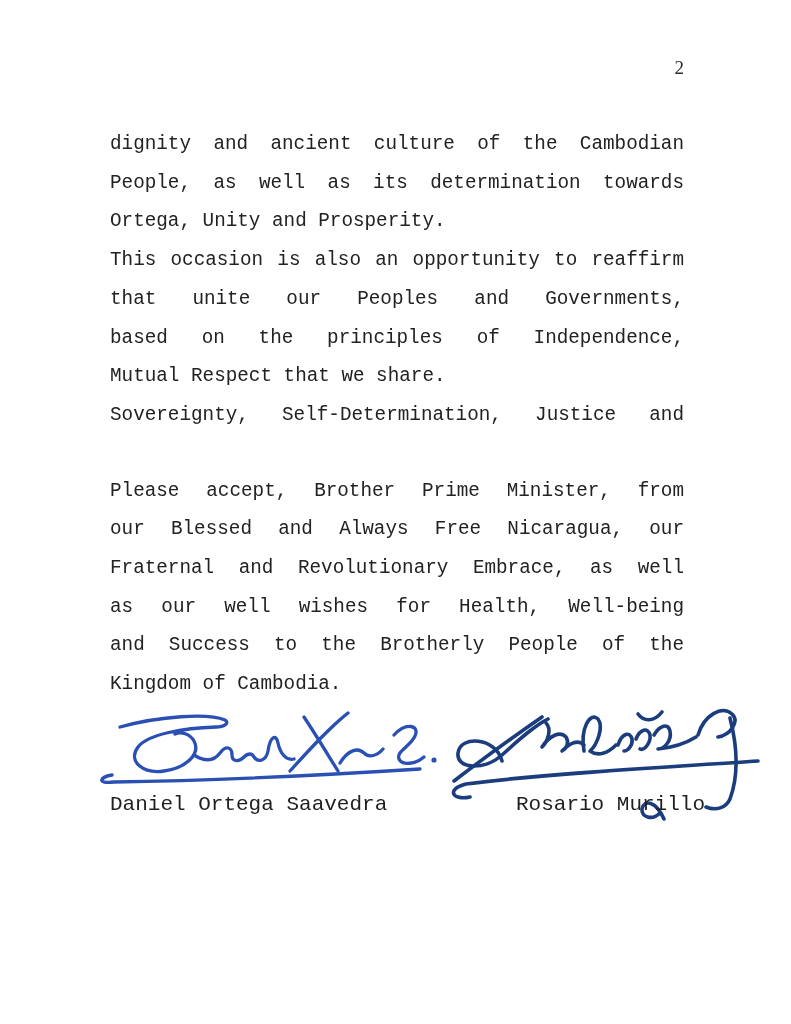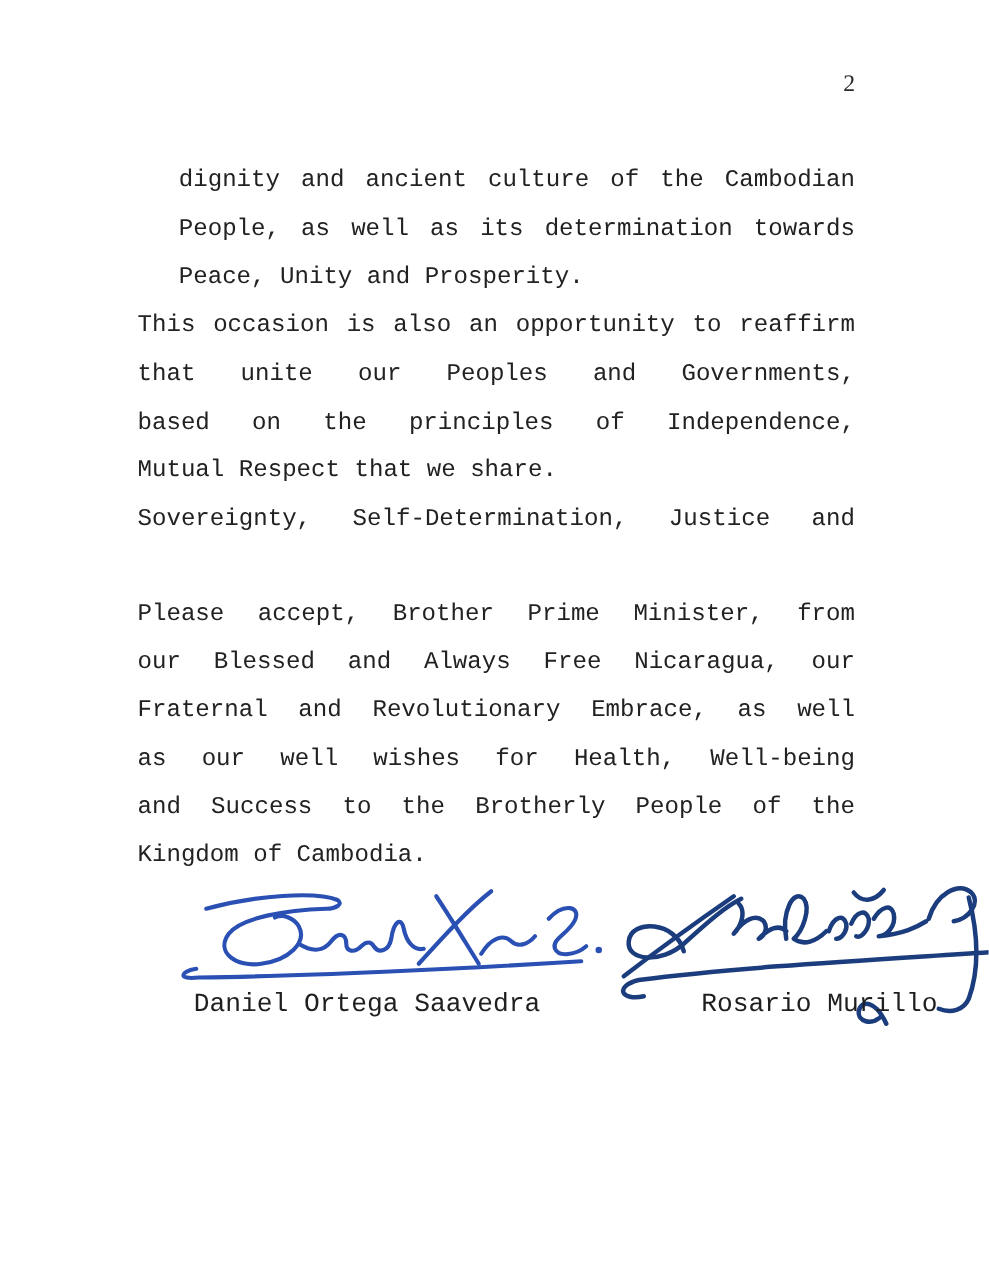--- a/index.html
+++ b/index.html
@@ -28,28 +28,27 @@
     line-height: 38.7px;
     color: #222222;
   }
   .para .line {
     text-align: justify;
     text-align-last: justify;
   }
   .para .line.last {
     text-align-last: left;
   }
-  .p1 { margin-top: 45px; margin-left: 33px; }
+  .p1 { margin-top: 45px; }
   .p2 { }
   .p3 { margin-top: 37px; }
   .sig-row {
     position: relative;
     height: 130px;
     margin-top: 0;
-    margin-left: 45px;
   }
   .sig-svg { position: absolute; }
   .sig-svg.left  { left: -14px; top: 5px; }
   .sig-svg.right { left: 330px; top: 1px; }
   .sig-name {
     position: absolute;
     top: 88px;
     font-size: 21px;
     line-height: 26px;
     white-space: pre;
@@ -61,21 +60,21 @@
 </head>
 <body>
 
 <div class="page">
 
   <div class="page-number">2</div>
 
   <div class="para p1">
     <div class="line">dignity and ancient culture of the Cambodian</div>
     <div class="line">People, as well as its determination towards</div>
-    <div class="line last">Peace, Unity and Prosperity.</div>
+    <div class="line last">Ortega, Unity and Prosperity.</div>
   </div>
 
   <div class="para p2">
     <div class="line">This occasion is also an opportunity to reaffirm</div>
     <div class="line">that unite our Peoples and Governments,</div>
     <div class="line">based on the principles of Independence,</div>
     <div class="line last">Mutual Respect that we share.</div>
     <div class="line">Sovereignty, Self-Determination, Justice and</div>
   </div>
 

